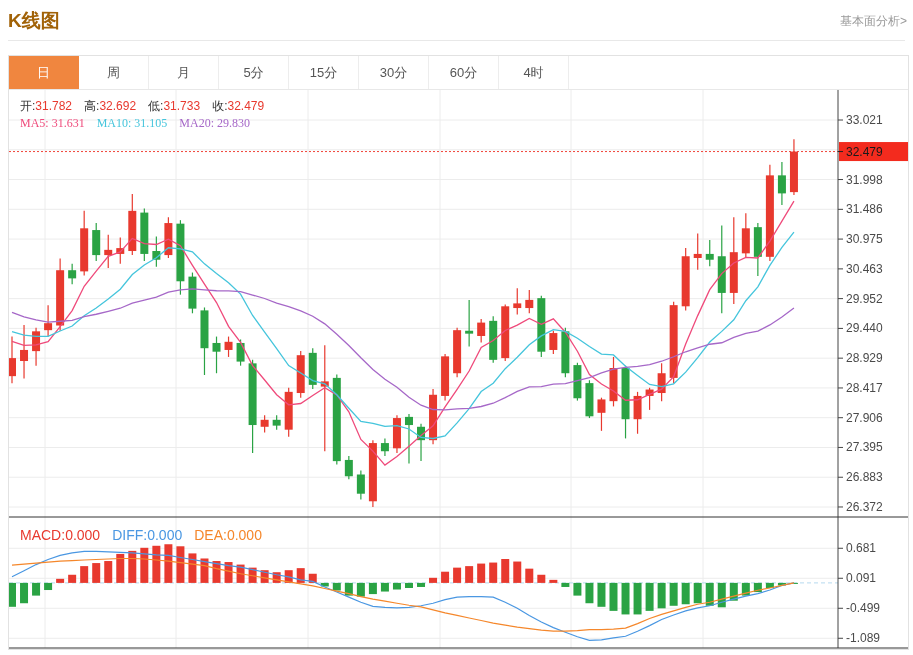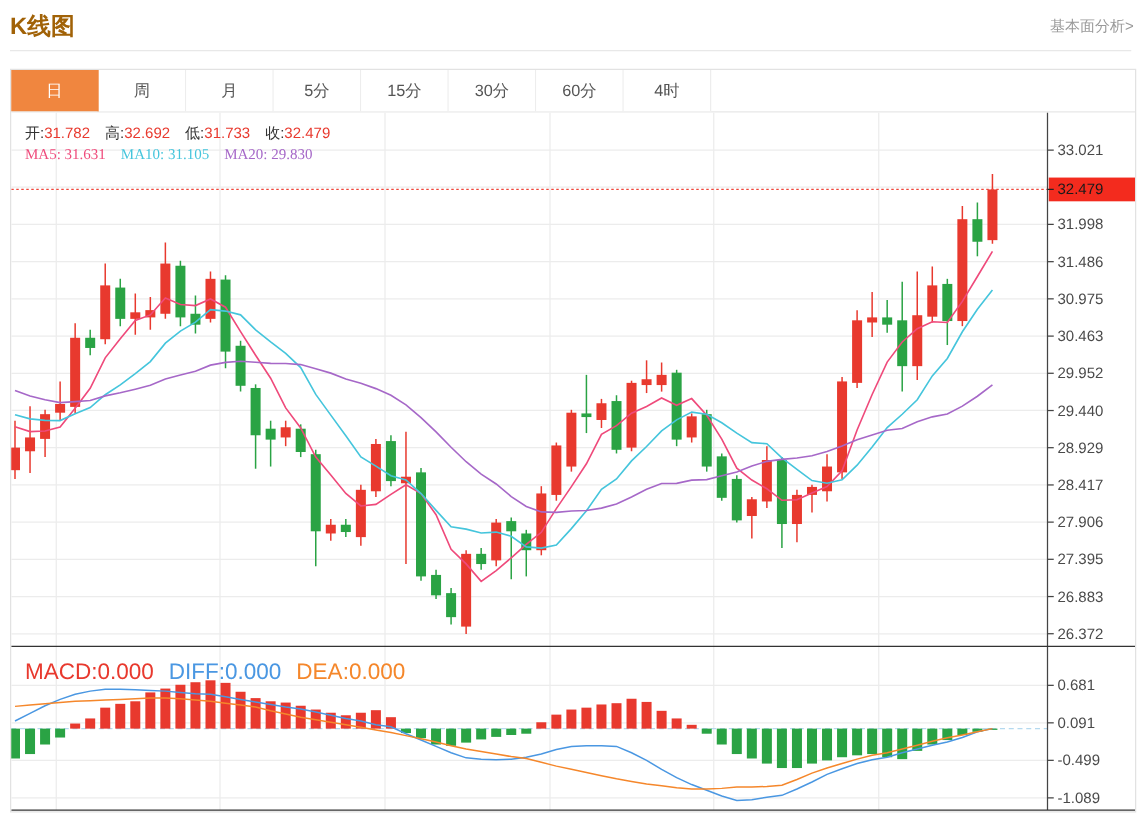--- a/index.html
+++ b/index.html
@@ -12,21 +12,21 @@
   .tabs{height:33px;border-bottom:1px solid #e8e8e8;display:flex;}
   .tab{width:70px;line-height:33px;text-align:center;font-size:13px;color:#555;
        border-right:1px solid #ededed;cursor:pointer;box-sizing:border-box;background:#fff;}
   .tab.active{background:#f0863f;color:#fff;border-right:1px solid #f0863f;}
   .chart{position:relative;height:559px;}
   .chart svg{display:block;}
   .row{position:absolute;left:11px;font-size:12px;pointer-events:none;white-space:nowrap;}
   .row .it{margin-right:12px;}
   .row.ohlc{top:8px;}
   .row.ma{top:26px;font-family:Liberation Serif, serif;}
-  .row.macd{top:437px;font-size:18px;}
+  .row.macd{top:437px;font-size:14px;}
   .lbl{color:#333;}
 </style>
 </head>
 <body>
 
 <div class="page-title">K线图</div>
 <a class="analysis-link">基本面分析&gt;</a>
 <div class="hdr-divider"></div>
 
 <div class="panel">

